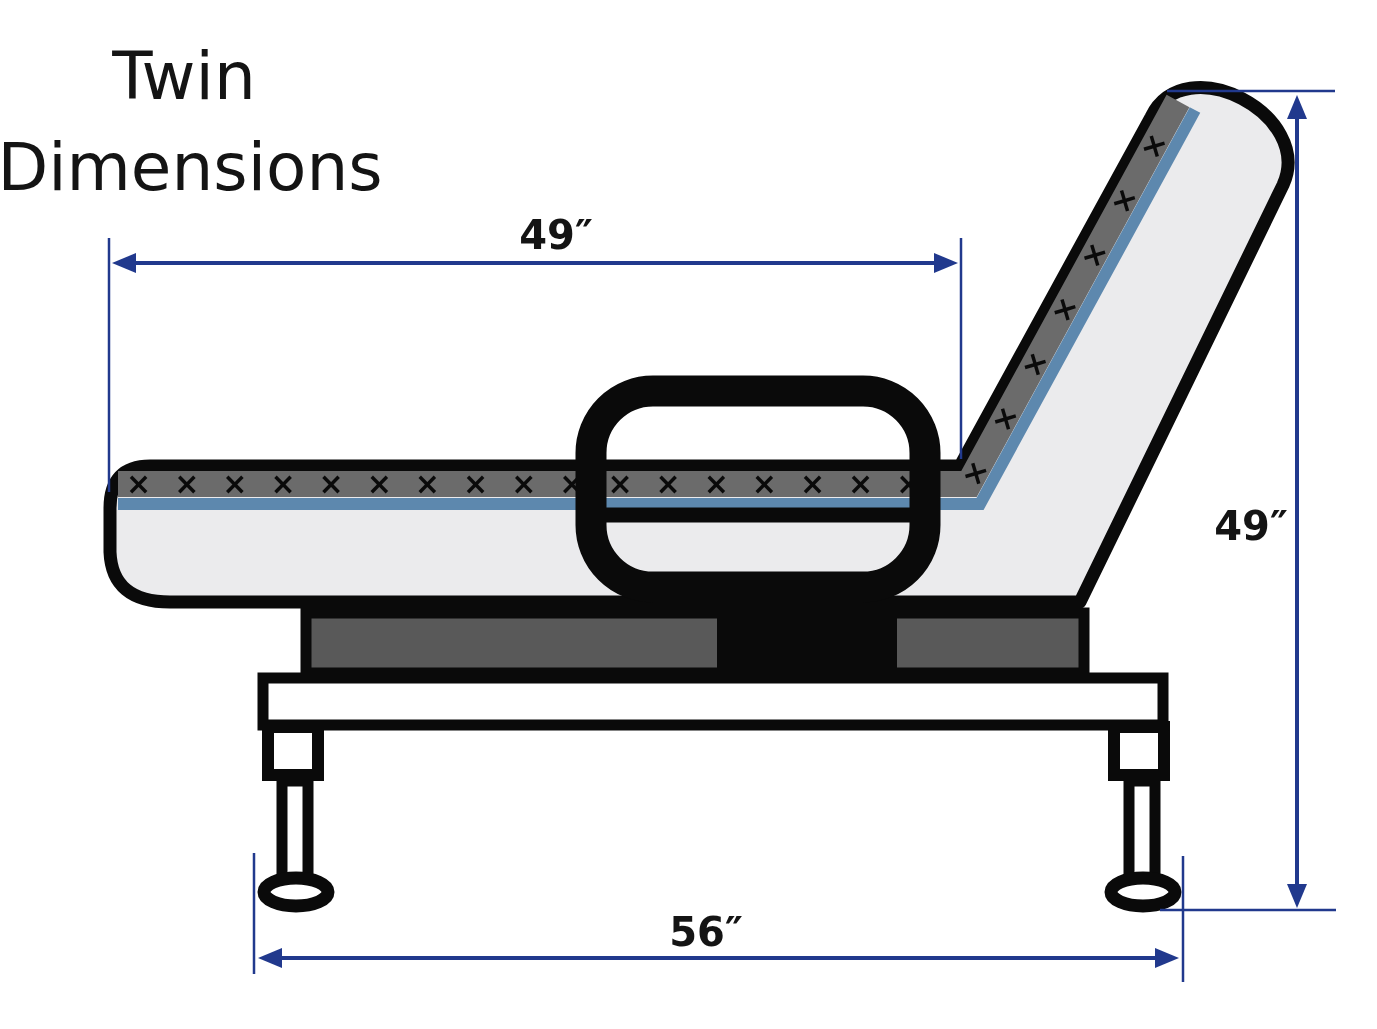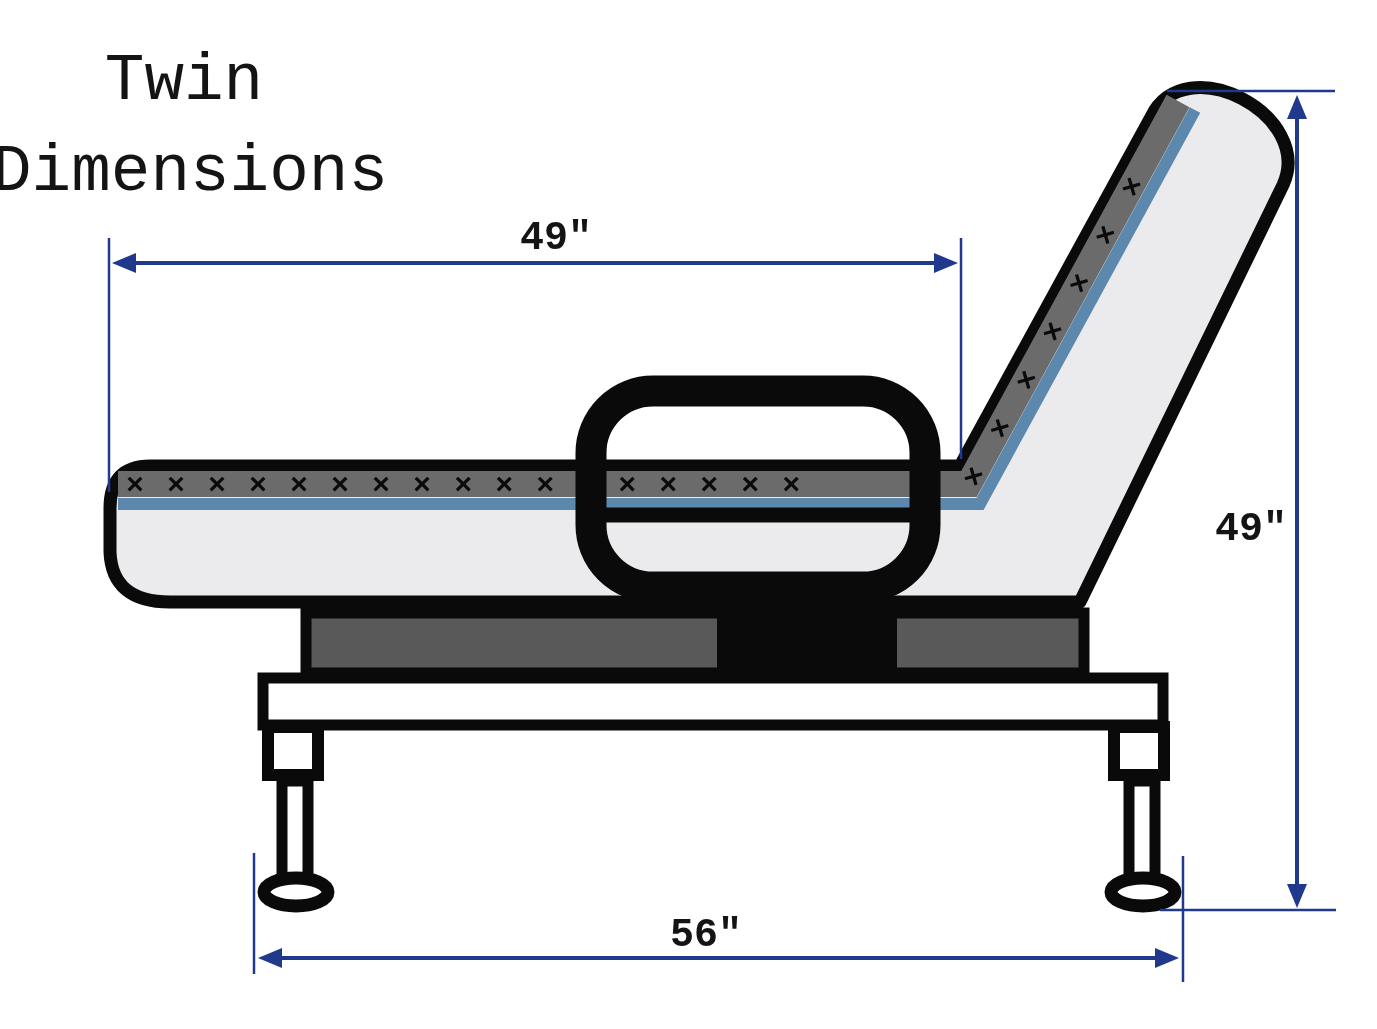--- a/index.html
+++ b/index.html
@@ -11,21 +11,21 @@
     --base_gray:#595959;
     --text_black:#141414;
     --background:#ffffff;
   }
   html,body{margin:0;padding:0;}
   body{
     width:1377px;height:1029px;background:var(--background);
     font-family:"DejaVu Sans","Liberation Sans",sans-serif;
     overflow:hidden;position:relative;
   }
-  .canvas{position:absolute;inset:0;font-family:Liberation Mono, monospace;}
+  .canvas{position:absolute;inset:0;}
   svg{display:block;}
 
   .title-line{
     fill:var(--text_black);
     font-size:66px;
     font-weight:400;
   }
   .dim-label{
     fill:var(--text_black);
     font-size:40px;

